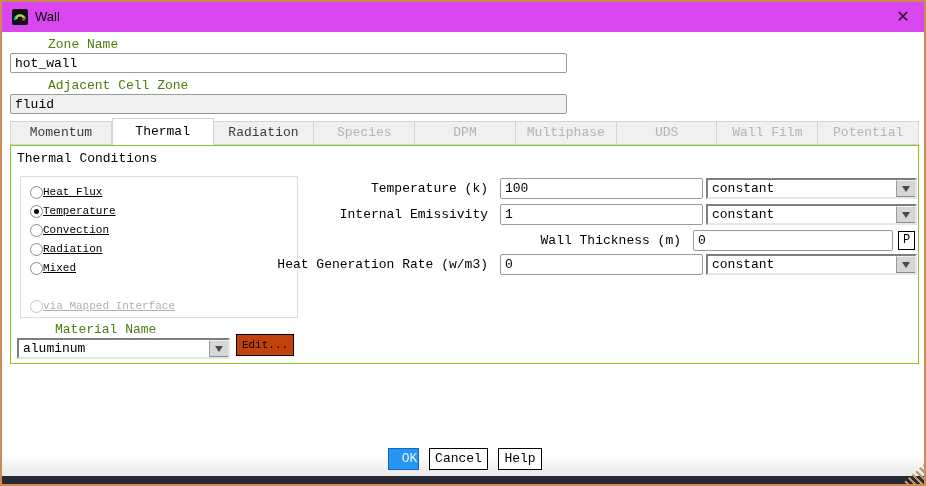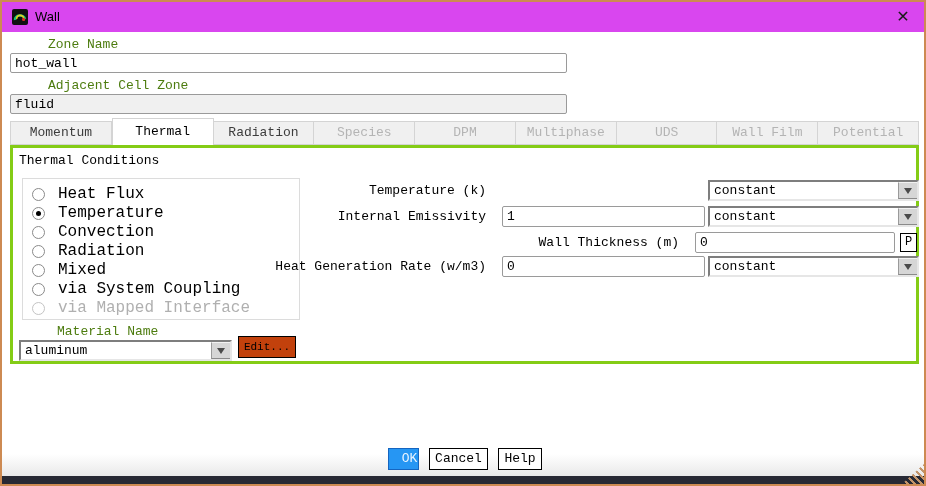--- a/index.html
+++ b/index.html
@@ -26,30 +26,30 @@
   .tabbar { position:absolute; left:8px; top:119px; width:909px; height:24px; display:flex; }
   .tab { flex:1 1 0; background:#f0f0f0; border:1px solid #d4d4d4; border-left-width:0;
          text-align:center; line-height:22px; font-size:13px; color:#3c3c3c; cursor:pointer; }
   .tab:first-child { border-left-width:1px; }
   .tab.disabled { color:#b4b4b4; }
   .tab.active { background:#ffffff; border-bottom:none; position:relative; top:-3px; height:27px;
                 line-height:26px; color:#000; z-index:3; border-left-width:1px; }
 
   
   .panel { position:absolute; left:8px; top:143px; width:909px; height:219px;
-           border:3px solid #84cc16; background:#fff; z-index:2; }
+           border:1px solid #84cc16; background:#fff; z-index:2; }
   .section-title { position:absolute; left:6px; top:5px; font-size:13px; }
 
   .radio-box { position:absolute; left:9px; top:30px; width:278px; height:142px; border:1px solid #dcdcdc; }
   .radio-row { position:absolute; left:9px; height:16px; display:flex; align-items:center; cursor:pointer; }
   .radio-circle { width:13px; height:13px; border-radius:50%; border:1px solid #8a8a8a; background:#fff;
                   display:inline-flex; align-items:center; justify-content:center; }
   .radio-circle .dot { width:5px; height:5px; border-radius:50%; background:#000; display:none; }
   .radio-row.selected .radio-circle .dot { display:block; }
-  .radio-row .radio-label { margin-left:13px; font-size:16px; white-space:nowrap; }
+  .radio-row .radio-label { font-size:11px; white-space:nowrap;text-decoration:underline; }
   .radio-row.disabled .radio-label { color:#b0b0b0; }
   .radio-row.disabled .radio-circle { border-color:#c4c4c4; }
 
   
   .f-label { position:absolute; font-size:13px; text-align:right; white-space:nowrap; }
   .f-input { position:absolute; background:#fff; border:1px solid #9a9a9a; border-radius:2px;
              height:21px; font-family:inherit; font-size:13px; padding:1px 4px; }
   .dropdown { position:absolute; height:21px; background:#fff; border:2px solid;
               border-color:#7e7e7e #e6e6e6 #e6e6e6 #7e7e7e; display:flex; cursor:pointer; }
   .dropdown .dd-value { flex:1; font-size:13px; padding:0 4px; line-height:17px; white-space:nowrap; overflow:hidden; }
@@ -129,31 +129,28 @@
         <span class="radio-label">Convection</span>
       </div>
       <div class="radio-row" style="top:64px;">
         <span class="radio-circle"></span>
         <span class="radio-label">Radiation</span>
       </div>
       <div class="radio-row" style="top:83px;">
         <span class="radio-circle"></span>
         <span class="radio-label">Mixed</span>
       </div>
-      <div class="radio-row" style="top:102px;">
-        <span class="radio-circle"></span>
-        <span class="radio-label">via System Coupling</span>
-      </div>
       <div class="radio-row disabled" style="top:121px;">
         <span class="radio-circle"></span>
         <span class="radio-label">via Mapped Interface</span>
       </div>
     </div>
 
     <div class="f-label" style="right:430px; top:35px;">Temperature (k)</div>
+    <input class="f-input" style="left: 489px; top: 32px; width: 203px;" value="100">
     <div class="dropdown" style="left:695px; top:32px; width:211px;">
       <span class="dd-value">constant</span>
       <span class="dd-arrow">
           <span class="dd-tri"></span>
         </span>
     </div>
 
     <div class="f-label" style="right:430px; top:61px;">Internal Emissivity</div>
     <input class="f-input" style="left: 489px; top: 58px; width: 203px;" value="1">
     <div class="dropdown" style="left:695px; top:58px; width:211px;">

